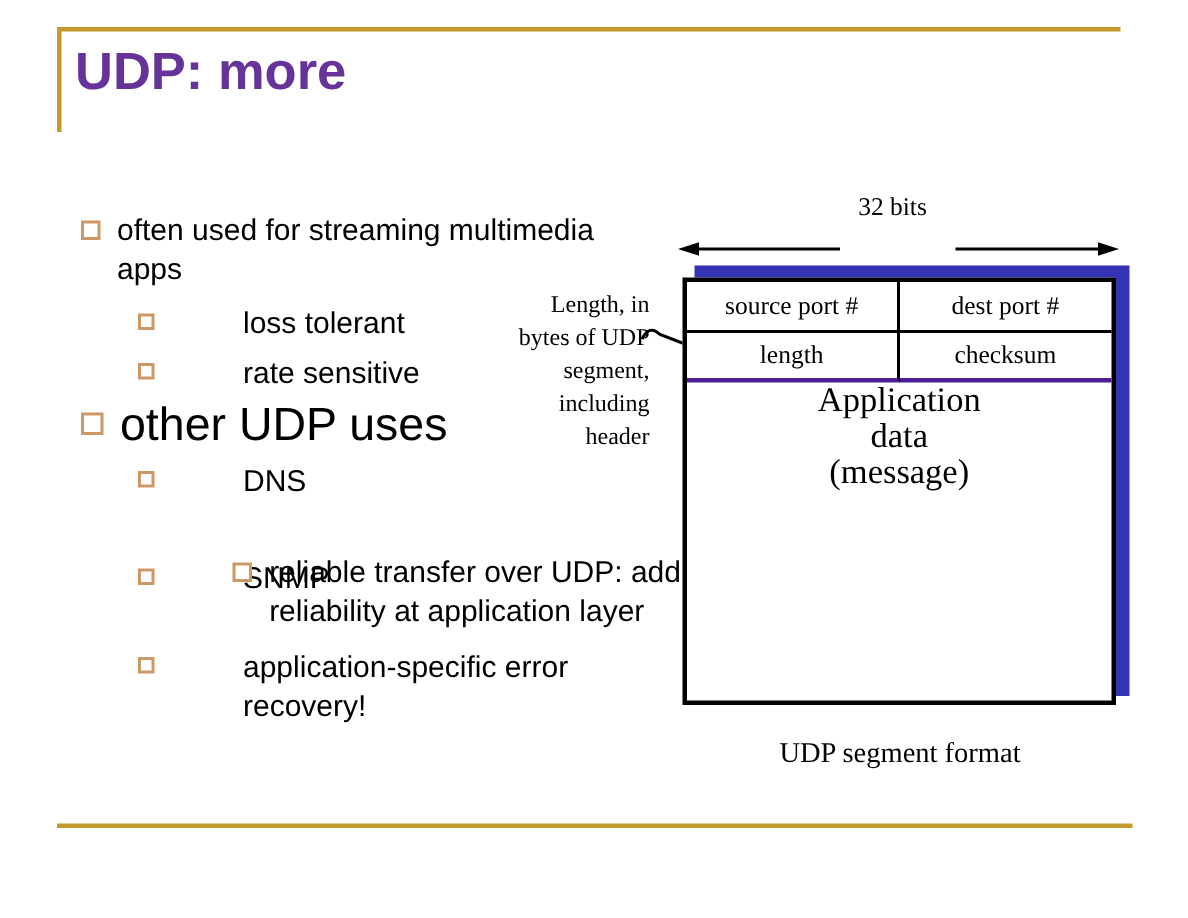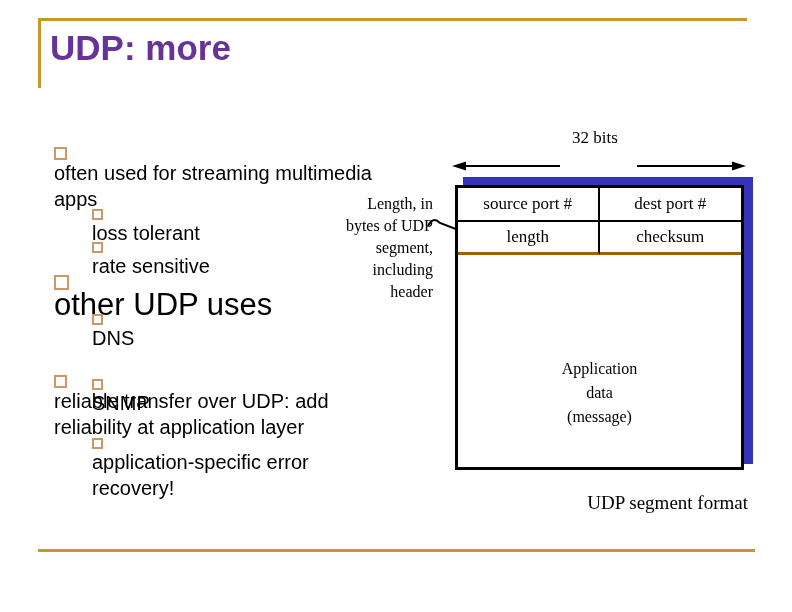--- a/index.html
+++ b/index.html
@@ -14,25 +14,25 @@
   .rule-top    { position:absolute; left:38px;  top:18px;  width:709px; height:3px; background:#C3992B; }
   .accent-vert { position:absolute; left:38px;  top:18px;  width:3px;   height:70px; background:#C3992B; }
   .rule-bottom { position:absolute; left:38px;  top:549px; width:717px; height:3px; background:#C3992B; }
 
   .title {
     position:absolute; left:50px; top:28px;
     font-size:35px; line-height:40px; font-weight:bold; color:#663399;
   }
 
   
-  .li  { position:absolute; display:flex; align-items:flex-start; color:#000;flex-direction:column; }
+  .li  { position:absolute; display:flex; align-items:flex-start; color:#000; }
   .sq  { flex:none; border:2px solid #CC9966; background:#fff; box-sizing:border-box; }
   .l1        { font-size:20px; line-height:26px; }
   .l1 .sq    { width:13px; height:13px; margin-top:6px; margin-right:11px; }
-  .l2        { font-size:20px; line-height:26px; }
+  .l2        { font-size:20px; line-height:26px;gap:45px; }
   .l2 .sq    { width:11px; height:11px; margin-top:6px; margin-right:14px; }
   .big       { font-size:31px; line-height:30px; }
   .big .sq   { width:15px; height:15px; margin-top:7px; margin-right:11px; }
 
   .annotation {
     position:absolute; left:293px; top:193px; width:140px;
     text-align:right; font-size:16px; line-height:22px; color:#000;
   }
 
   .bits-label {
@@ -49,29 +49,29 @@
   }
   .seg-table {
     position:absolute; left:455px; top:185px; width:289px; height:285px;
     background:#fff; border:3px solid #000; box-sizing:border-box;
     display:grid; grid-template-columns:1fr 1fr; grid-template-rows:34px 33px 1fr;
     font-size:17px; color:#000;
   }
   .cell { display:flex; align-items:center; justify-content:center; }
   .b-r  { border-right:2px solid #000; }
   .b-b  { border-bottom:2px solid #000; }
-  .b-b2 { border-bottom:3px solid #a16207; }
+  .b-b2 { border-bottom:3px solid #4c1d95; }
   .data-cell {
     grid-column:1 / 3; text-align:center;
-    padding-top:102px; font-size:16px; line-height:24px;
+    font-size:23px; line-height:24px;
   }
 
   .caption {
     position:absolute; left:452px; top:492px; width:296px;
-    text-align:right; font-size:19px; color:#000;
+    text-align:center; font-size:19px; color:#000;
   }
 </style>
 </head>
 <body>
 
 <div class="slide">
 
   <div class="rule-top"></div>
   <div class="accent-vert"></div>
   <div class="rule-bottom"></div>

